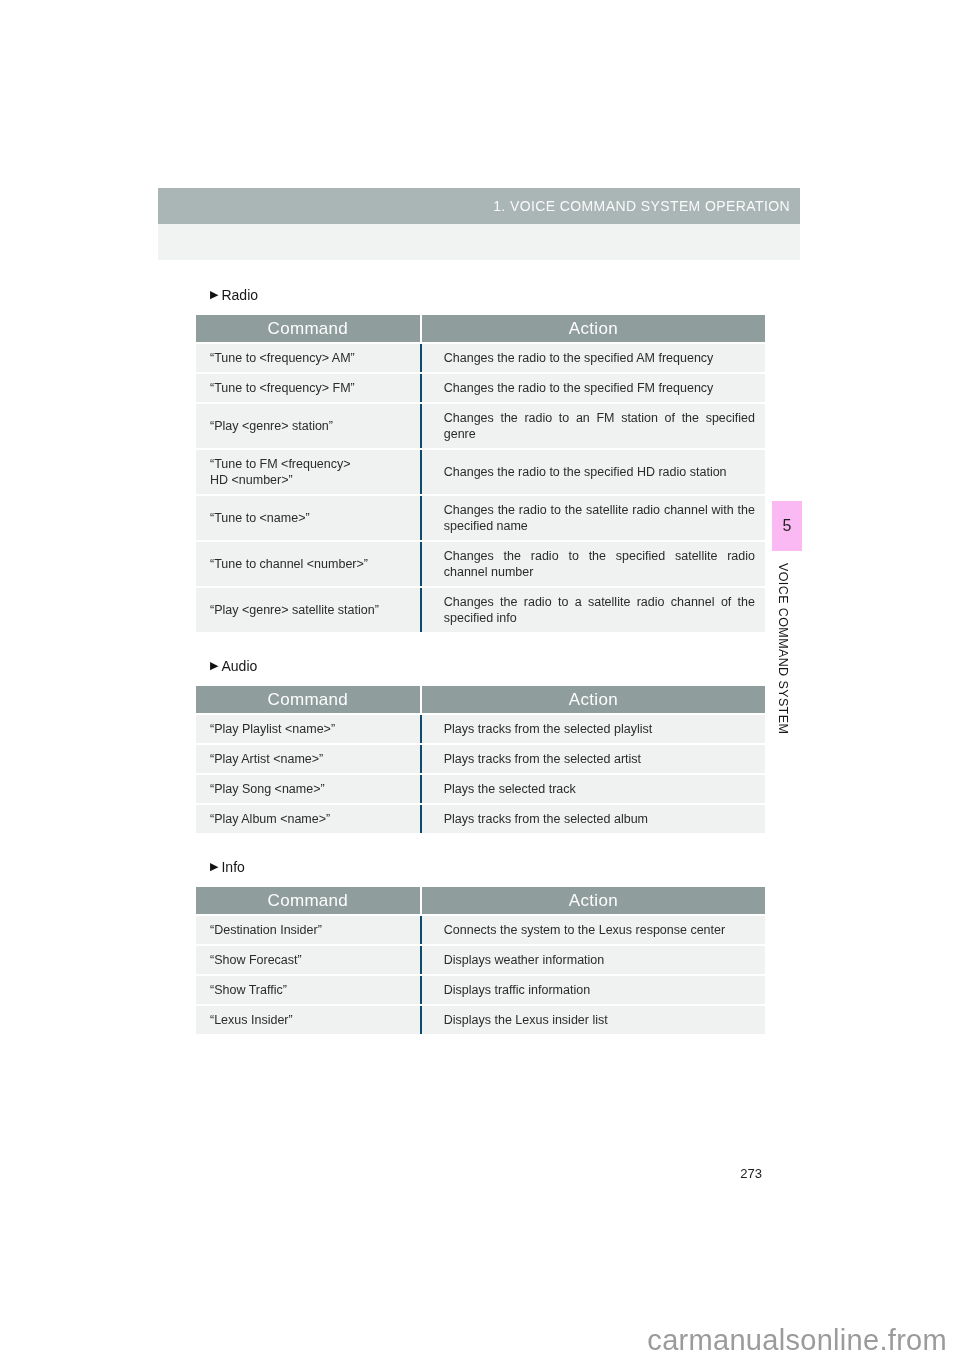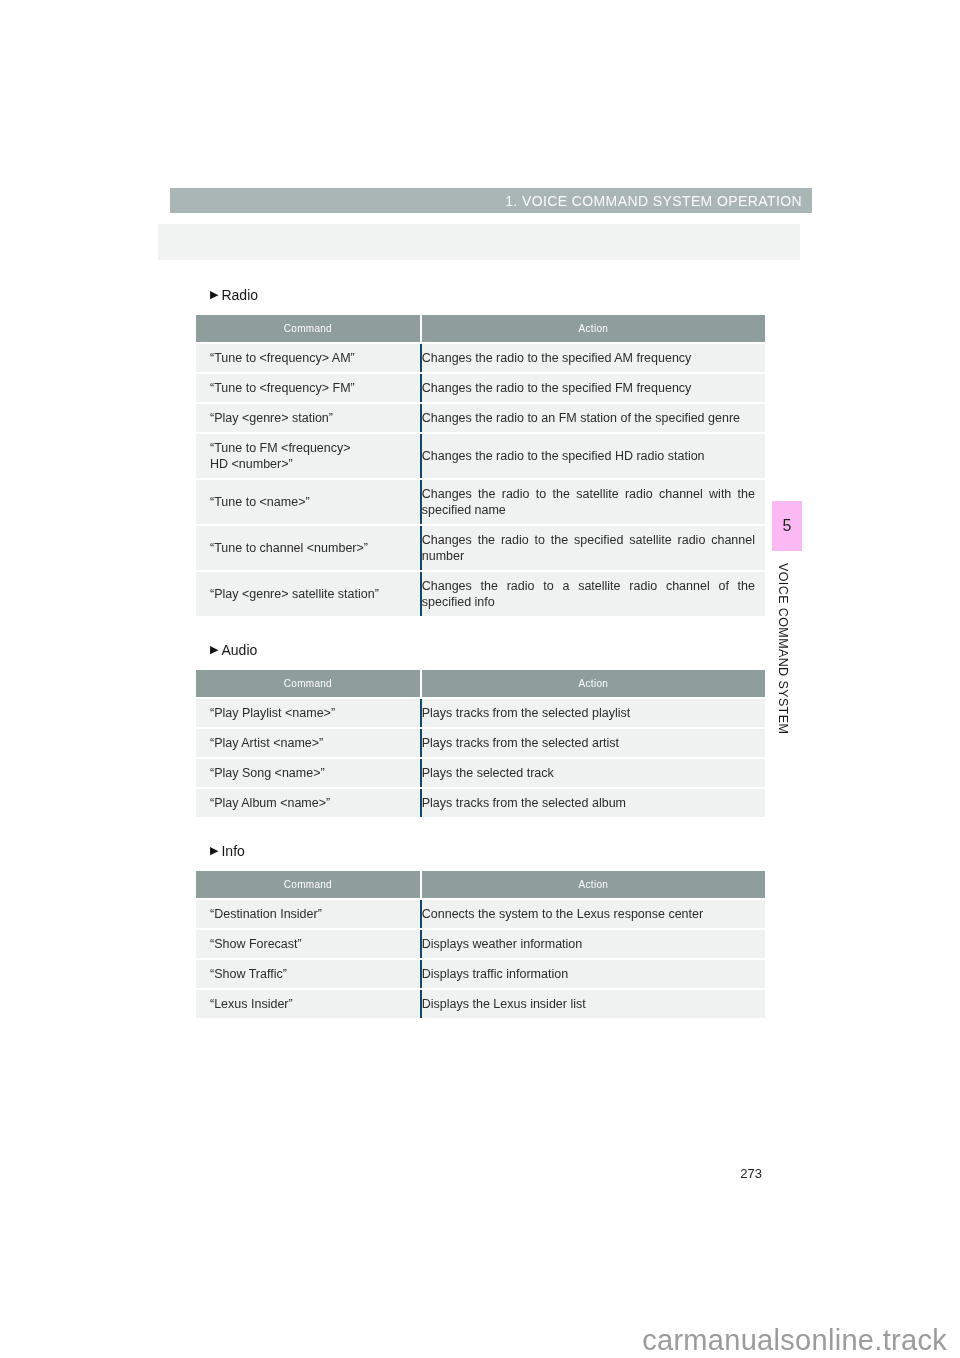--- a/index.html
+++ b/index.html
@@ -8,28 +8,27 @@
     width: 960px;
     height: 1358px;
     background: #ffffff;
     font-family: "Liberation Sans", sans-serif;
     color: #2b2b2b;
     overflow: hidden;
   }
   .header-bar {
     position: absolute;
     left: 158px; top: 188px;
-    width: 642px; height: 25px;
+    width: 642px; height: 36px;
     background: var(--header-bar, #aab6b5);
     display: flex;
     align-items: center;
     justify-content: flex-end;
     box-sizing: border-box;
     padding-right: 10px;
-    margin-left: 12px;
   }
   .header-title {
     color: #fafafa;
     font-size: 14px;
     letter-spacing: 0.4px;
     white-space: nowrap;
   }
   .header-subband {
     position: absolute;
     left: 158px; top: 224px;
@@ -62,42 +61,42 @@
     table-layout: fixed;
   }
   table.cmd-table th, table.cmd-table td {
     font-weight: normal;
     vertical-align: middle;
     box-sizing: border-box;
   }
   table.cmd-table th {
     background: var(--table-header, #8f9e9c);
     color: #fdfdfd;
-    font-size: 10px;
+    font-size: 17px;
     height: 28px;
     text-align: center;
     letter-spacing: 0.3px;
     border-bottom: 2px solid #ffffff;
   }
   table.cmd-table th.col-command { width: 39.5%; border-right: 2px solid #ffffff; }
   table.cmd-table td {
     background: var(--row-bg, #f0f1f1);
     font-size: 12.5px;
     line-height: 1.28;
     color: #2b2b2b;
     padding: 6px 10px 6px 14px;
     border-bottom: 2px solid #ffffff;
   }
   table.cmd-table td.cmd-cell {
     border-right: 2px solid #0c4a6e;
     white-space: pre-line;
   }
   table.cmd-table td.action-cell {
     text-align: justify;
-    padding-left: 0;
+    padding-left: 22px;
     padding-right: 10px;
   }
   table.cmd-table tr:last-child td { border-bottom: none; }
   .tab-badge {
     position: absolute;
     left: 772px; top: 501px;
     width: 30px; height: 50px;
     background: var(--tab-pink, #fab9f3);
     display: flex;
     align-items: center;
@@ -254,15 +253,15 @@
     </table>
   </div>
 </div>
 
   <div class="tab-badge">
     <span>5</span>
   </div>
   <div class="tab-label">VOICE COMMAND SYSTEM</div>
 
   <div class="page-number">273</div>
-  <div class="watermark">carmanualsonline.track</div>
+  <div class="watermark">carmanualsonline.from</div>
 
 </div>
 
 </body></html>

